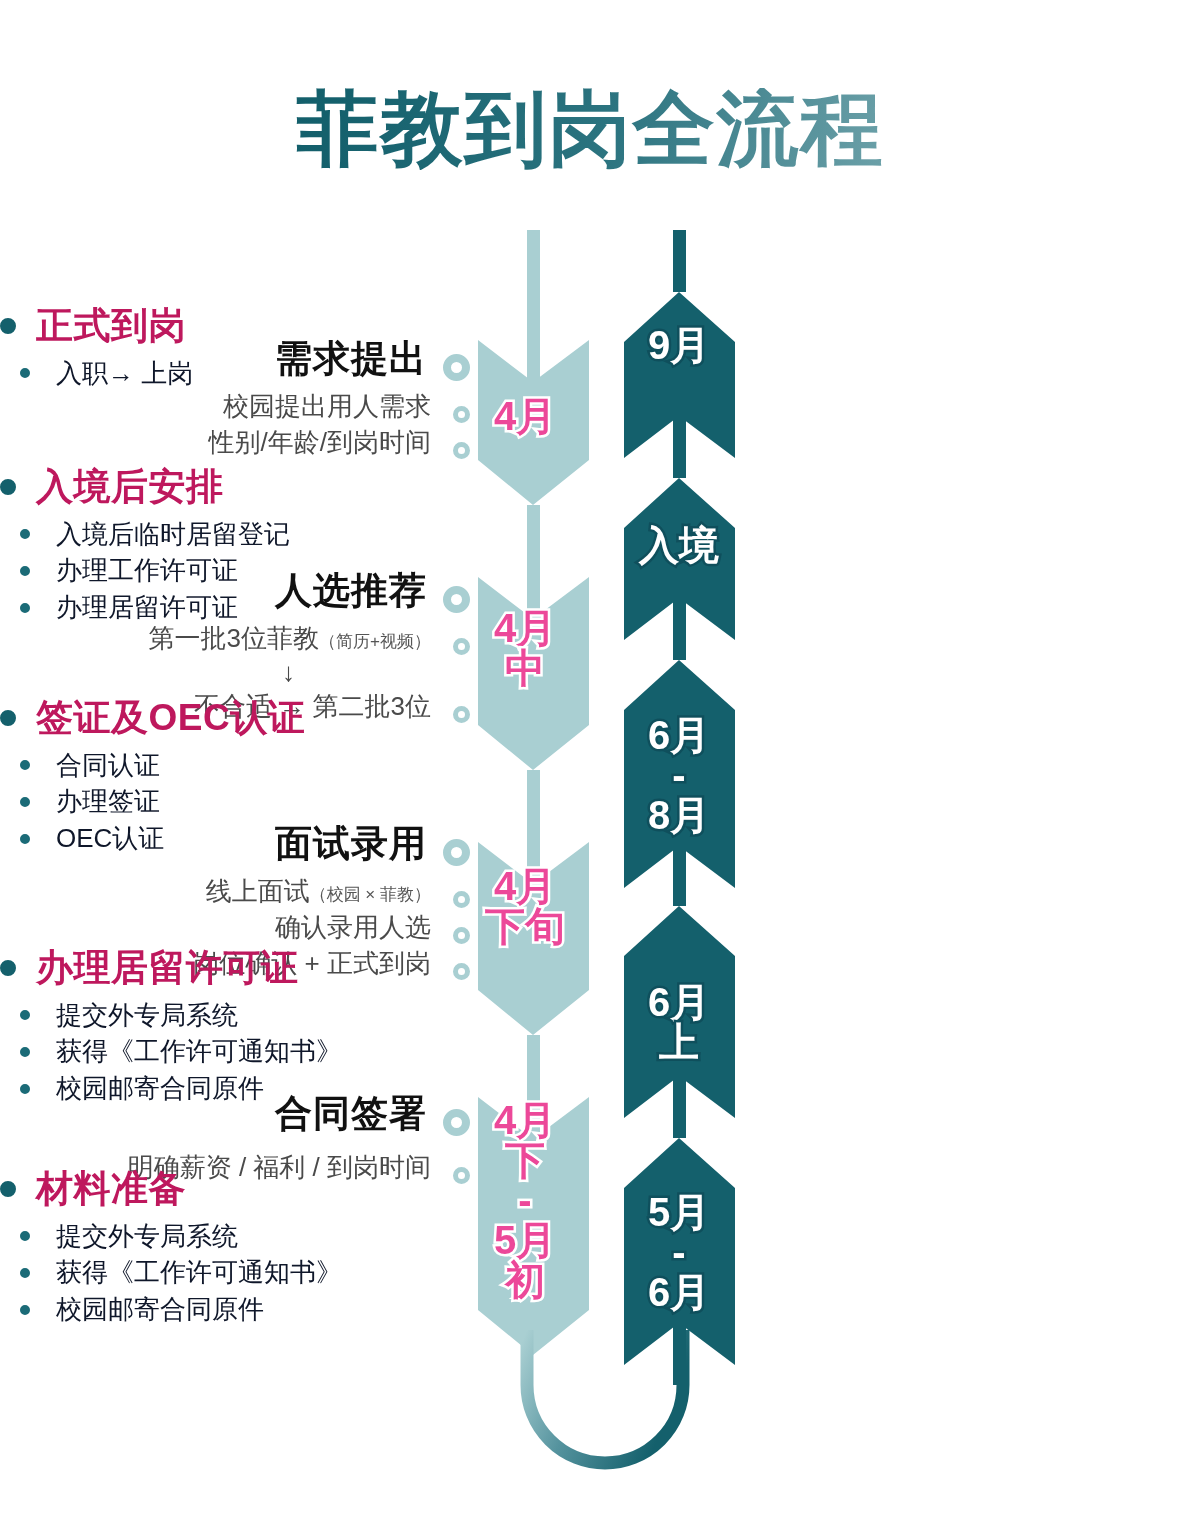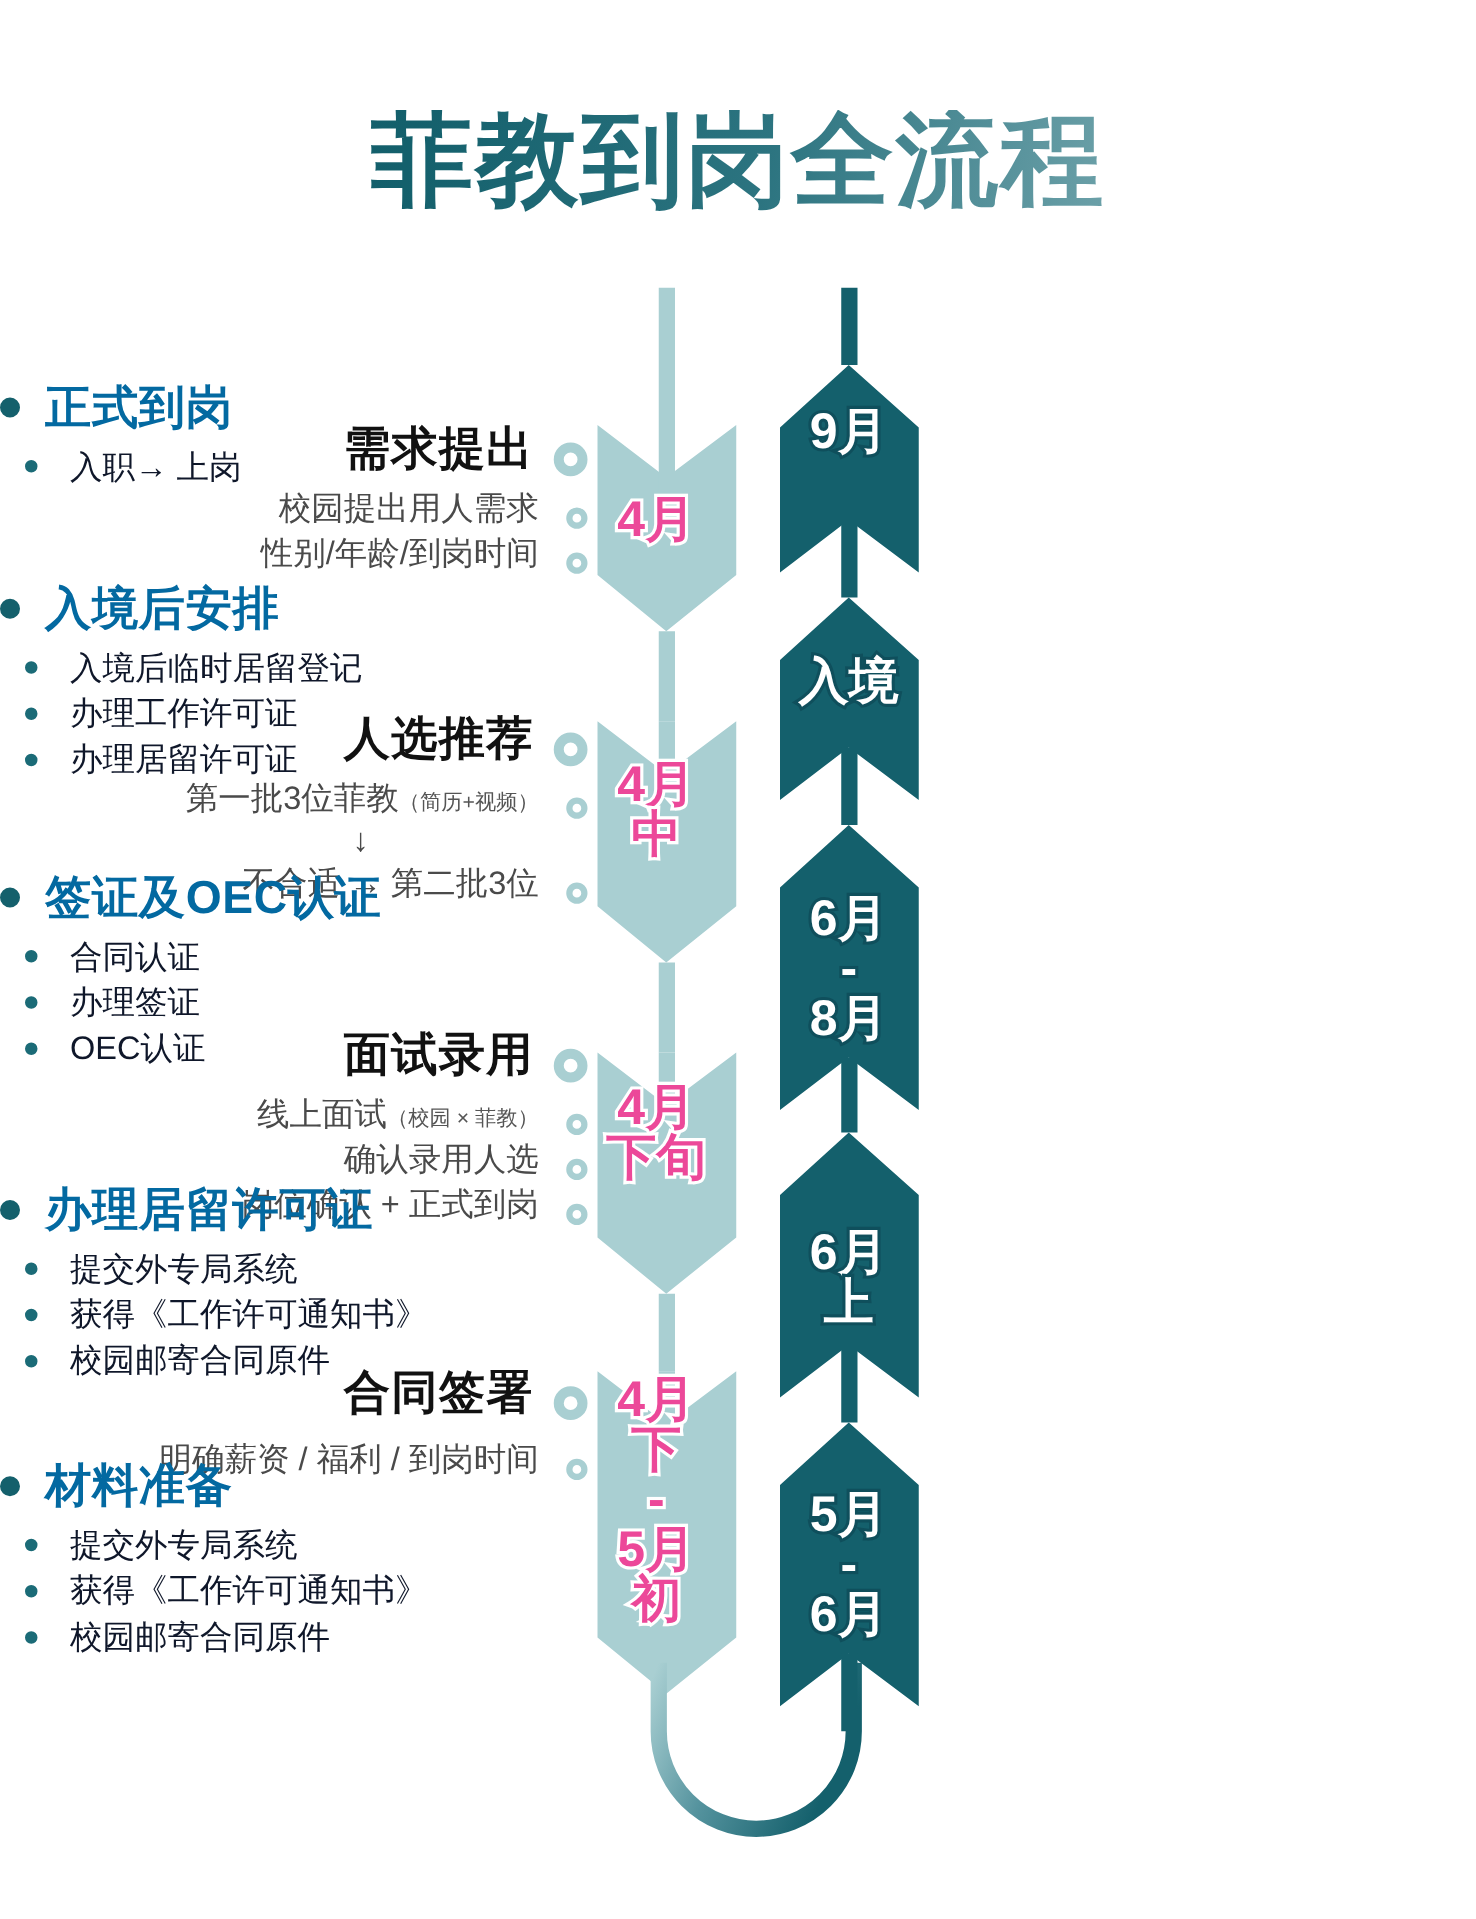--- a/index.html
+++ b/index.html
@@ -39,21 +39,21 @@
     border-radius:50%;
     flex:0 0 auto;
   }
   .ring-lg-light { width:27px; height:27px; border:8px solid #a9cfd2; margin-left:16px; }
   .ring-sm-light { width:17px; height:17px; border:5px solid #a9cfd2; margin-left:22px; }
 
   
   .rblock { position:absolute; width:426px; text-align:left; }
   .rblock .row { display:flex; align-items:center; justify-content:flex-start; }
   .rblock .htitle {
-    font-size:37px; font-weight:bold; color:#0369a1;
+    font-size:37px; font-weight:bold; color:#be185d;
     letter-spacing:0.5px; line-height:1.15; white-space:nowrap;
   }
   .rblock .itext {
     font-size:26px; color:#0f172a; font-weight:400;
     line-height:1.34; white-space:nowrap;
   }
   .ring-lg-dark { width:15px; height:15px; border:8px solid #14606c; margin-right:20px; }
   .ring-sm-dark { width:9px; height:9px; border:5px solid #1b6b77; margin-right:26px; margin-left:20px;}
 
   

